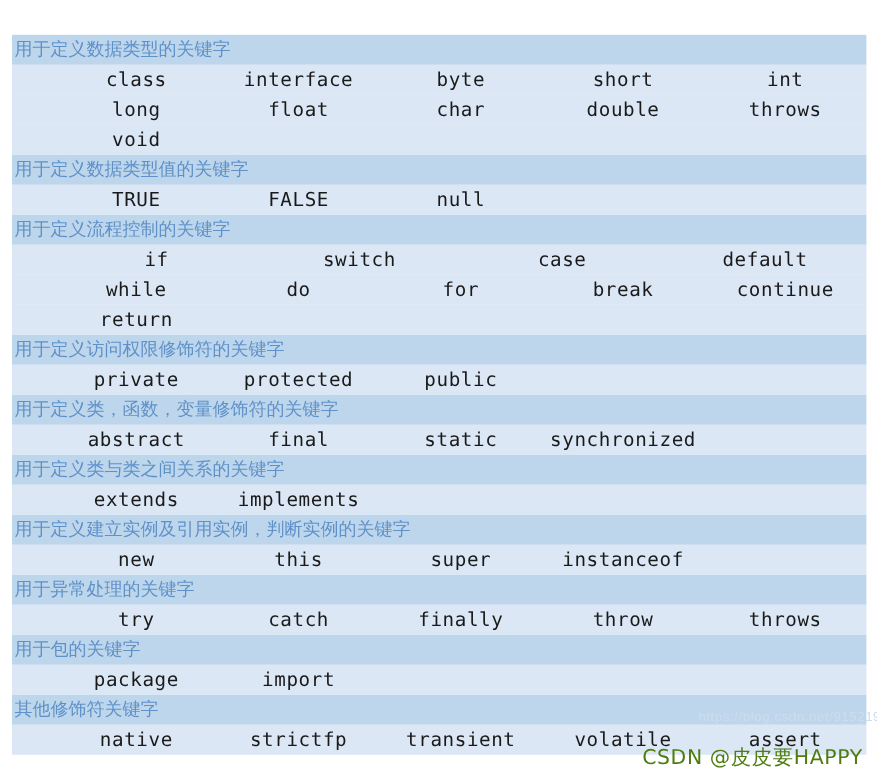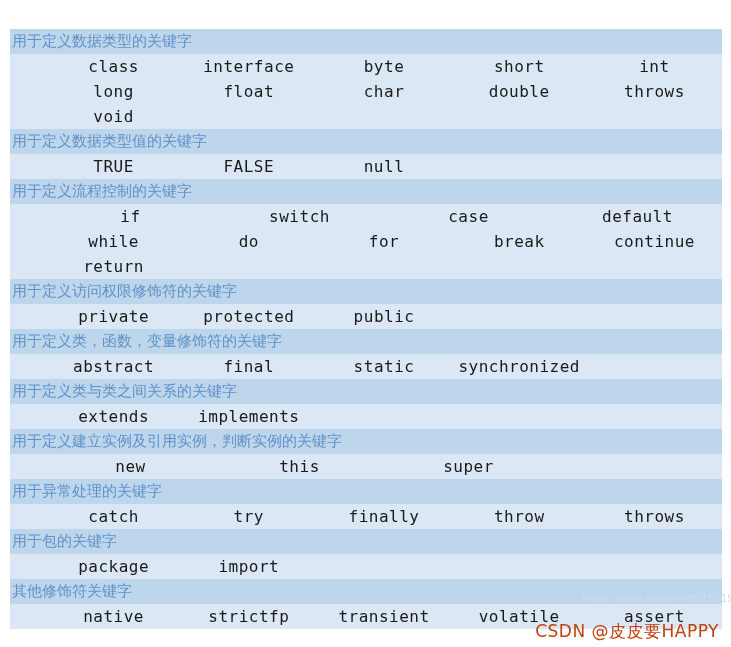--- a/index.html
+++ b/index.html
@@ -75,21 +75,21 @@
     white-space: nowrap;
     pointer-events: none;
   }
 
   #csdn-watermark {
     position: absolute;
     right: 12px;
     top: 620px;
     font-family: "DejaVu Sans", sans-serif;
     font-size: 17px;
-    color: #c2410c;
+    color: #4d7c0f;
     white-space: nowrap;
     letter-spacing: 0.5px;
   }
 </style>
 </head>
 <body>
 
 <div id="page">
 
   <div id="keyword-table">
@@ -179,28 +179,29 @@
           <div class="kw-cell empty"></div>
           <div class="kw-cell empty"></div>
         </div>
       </div>
       <div class="group">
         <div class="group-header">用于定义建立实例及引用实例，判断实例的关键字</div>
         <div class="kw-row">
           <div class="kw-cell">new</div>
           <div class="kw-cell">this</div>
           <div class="kw-cell">super</div>
+          <div class="kw-cell">instanceof</div>
           <div class="kw-cell empty"></div>
         </div>
       </div>
       <div class="group">
         <div class="group-header">用于异常处理的关键字</div>
         <div class="kw-row">
+          <div class="kw-cell">try</div>
           <div class="kw-cell">catch</div>
-          <div class="kw-cell">try</div>
           <div class="kw-cell">finally</div>
           <div class="kw-cell">throw</div>
           <div class="kw-cell">throws</div>
         </div>
       </div>
       <div class="group">
         <div class="group-header">用于包的关键字</div>
         <div class="kw-row">
           <div class="kw-cell">package</div>
           <div class="kw-cell">import</div>

